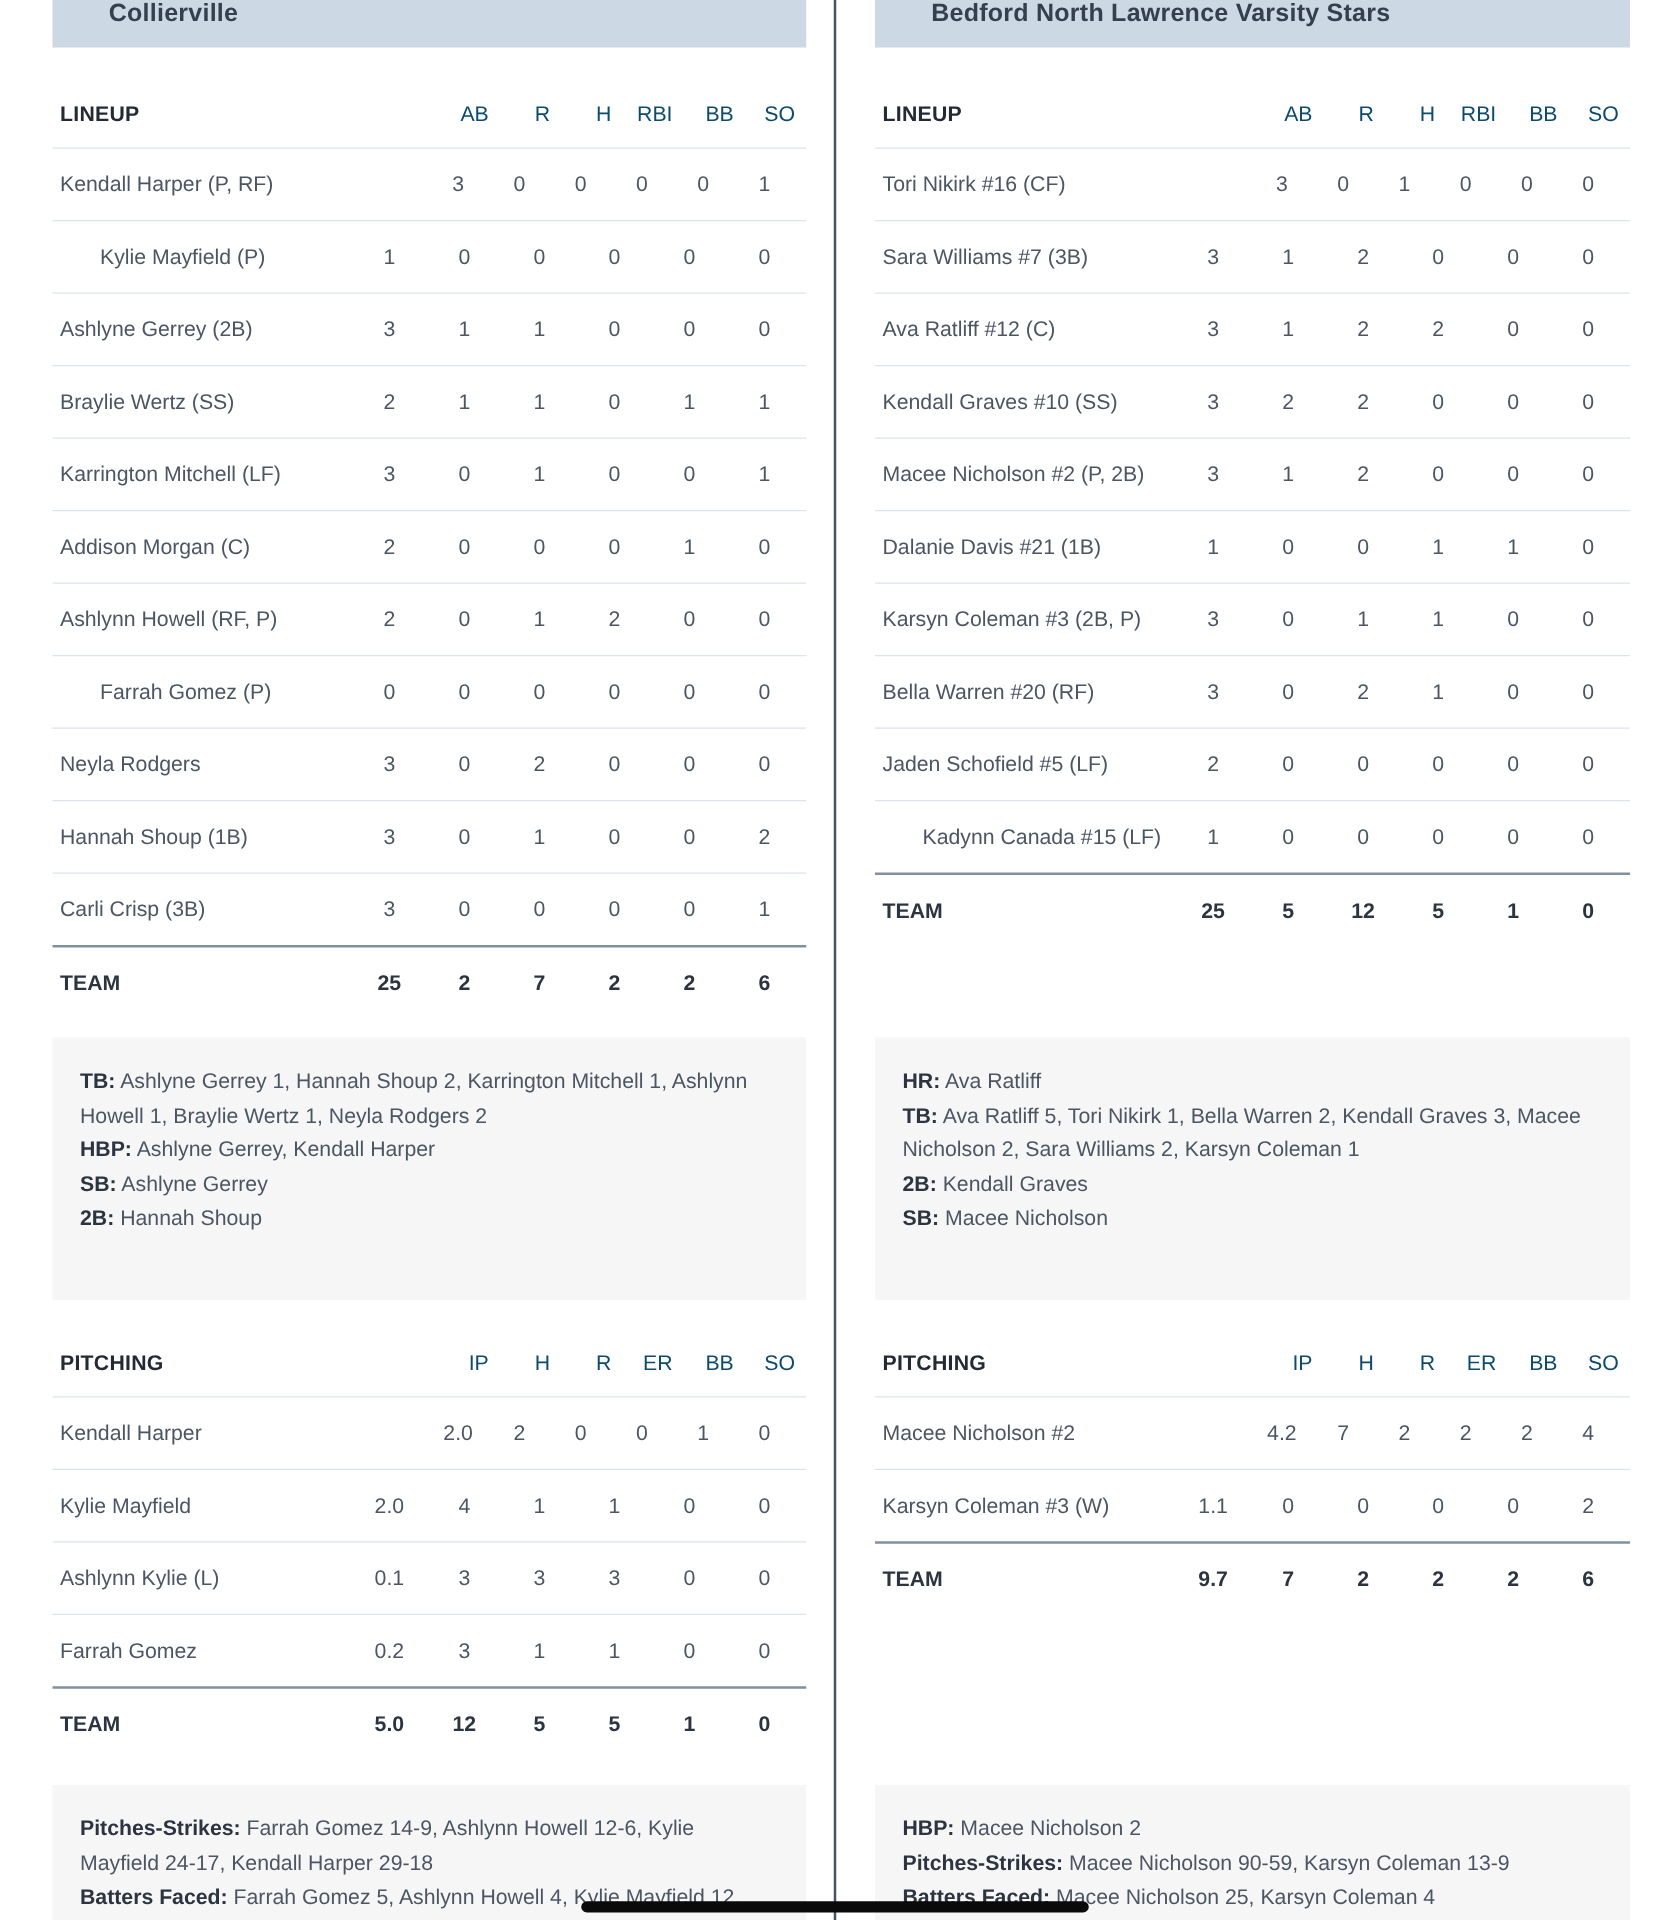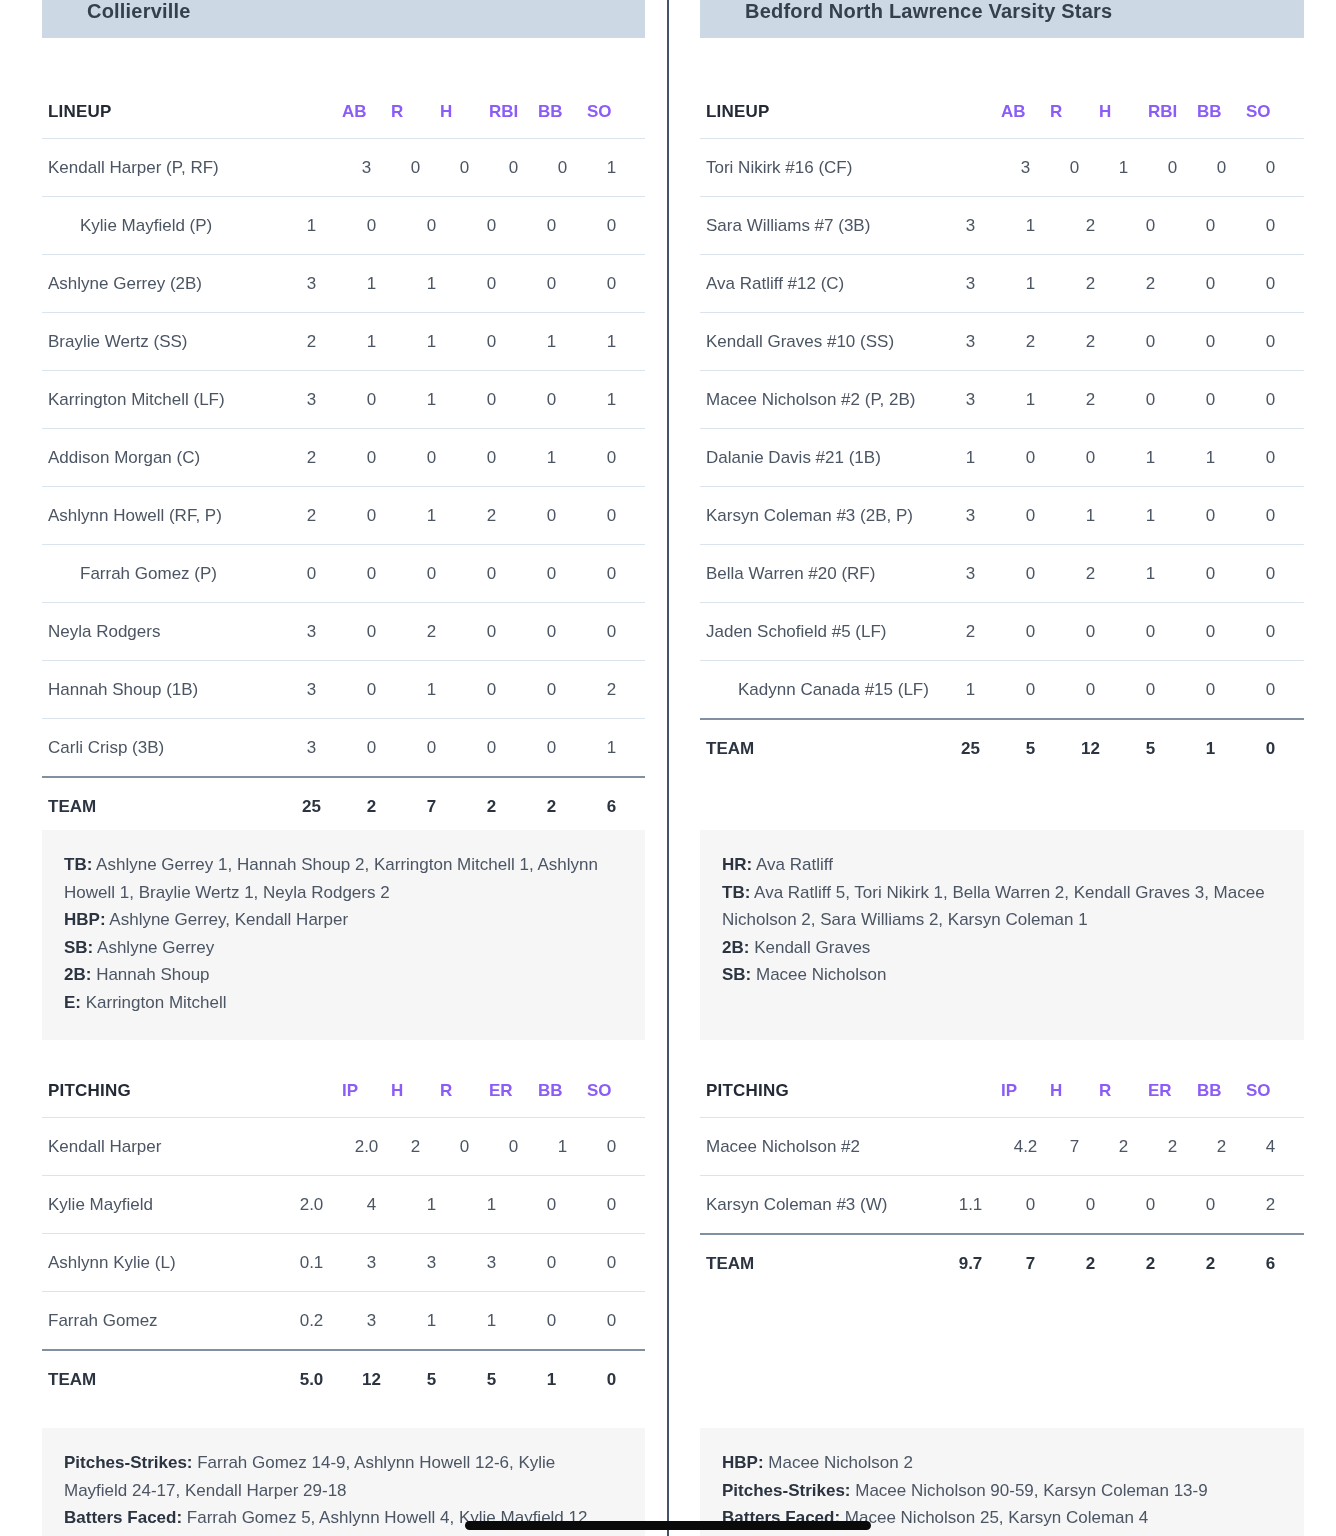--- a/index.html
+++ b/index.html
@@ -13,28 +13,28 @@
   .team-col{position:absolute;top:0;width:668px;height:1536px;}
   .team-col.left{left:0;--pl:42px;--pr:23px;}
   .team-col.right{left:668px;--pl:32px;--pr:32px;}
 
   .section{position:absolute;left:var(--pl);right:var(--pr);}
 
   .team-header{top:0;height:38px;background:var(--hdr-bg,#ccd8e4);
     display:flex;align-items:flex-start;padding-left:45px;box-sizing:border-box;}
   .team-header .tname{font-size:20px;font-weight:700;color:#353f4d;letter-spacing:.2px;}
 
-  .stat-table{top:86px;}
+  .stat-table{top:66px;}
   .stat-table.pitch{top:1065px;}
 
   .thead{display:grid;grid-template-columns:1fr repeat(6,49px);
     align-items:center;height:52px;border-bottom:1px solid #dbe3ec;
     padding-right:9px;}
   .tbl-title{font-size:17px;font-weight:700;color:#232a35;padding-left:6px;letter-spacing:.2px;}
-  .scol{font-size:17px;font-weight:700;color:#8b5cf6;text-align:left;}
+  .scol{font-size:17px;font-weight:400;color:#0c4a6e;text-align:right;}
 
   .trow{display:grid;grid-template-columns:1fr repeat(6,49px);
     align-items:center;height:57px;padding-right:9px;}
   .trow + .trow{border-top:1px solid #dbe3ec;gap:11px;}
   .pname{font-size:17px;color:#4b5563;padding-left:6px;white-space:nowrap;overflow:hidden;}
   .pname.indent{padding-left:38px;}
   .stat{font-size:17px;color:#4b5563;text-align:center;}
   .team-row{border-top:2px solid #8090a0 !important;}
   .team-row .pname,.team-row .stat{font-weight:700;color:#2b3440;}
 
@@ -175,21 +175,20 @@
           <span class="stat">2</span>
           <span class="stat">2</span>
           <span class="stat">6</span>
         </div>
       </div>
     <div class="section notes-box n1">
         <div class="note-line"><b>TB:</b> Ashlyne Gerrey 1, Hannah Shoup 2, Karrington Mitchell 1, Ashlynn Howell 1, Braylie Wertz 1, Neyla Rodgers 2</div>
         <div class="note-line"><b>HBP:</b> Ashlyne Gerrey, Kendall Harper</div>
         <div class="note-line"><b>SB:</b> Ashlyne Gerrey</div>
         <div class="note-line"><b>2B:</b> Hannah Shoup</div>
-        <div class="note-line"><b>E:</b> Karrington Mitchell</div>
       </div>
     <div class="section stat-table pitch">
         <div class="thead">
           <span class="tbl-title">PITCHING</span>
           <span class="scol">IP</span>
           <span class="scol">H</span>
           <span class="scol">R</span>
           <span class="scol">ER</span>
           <span class="scol">BB</span>
           <span class="scol">SO</span>

